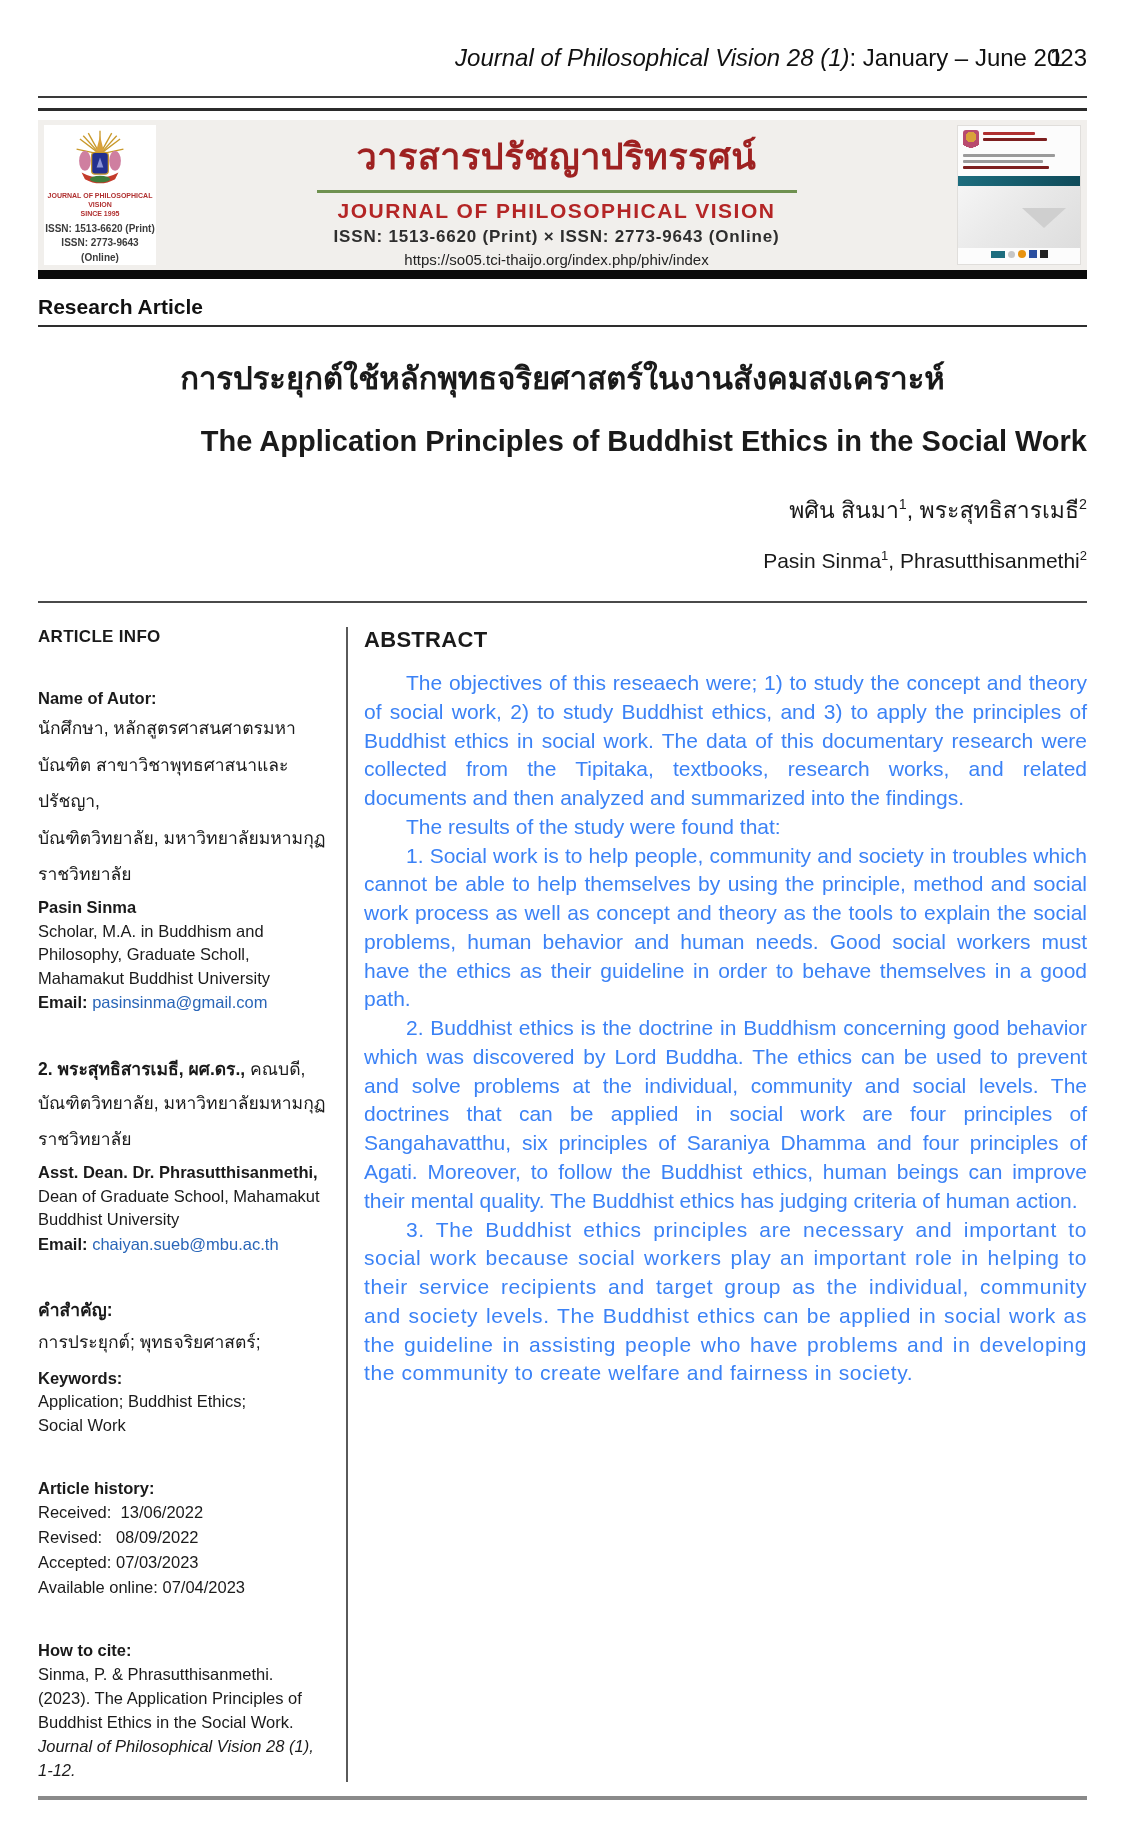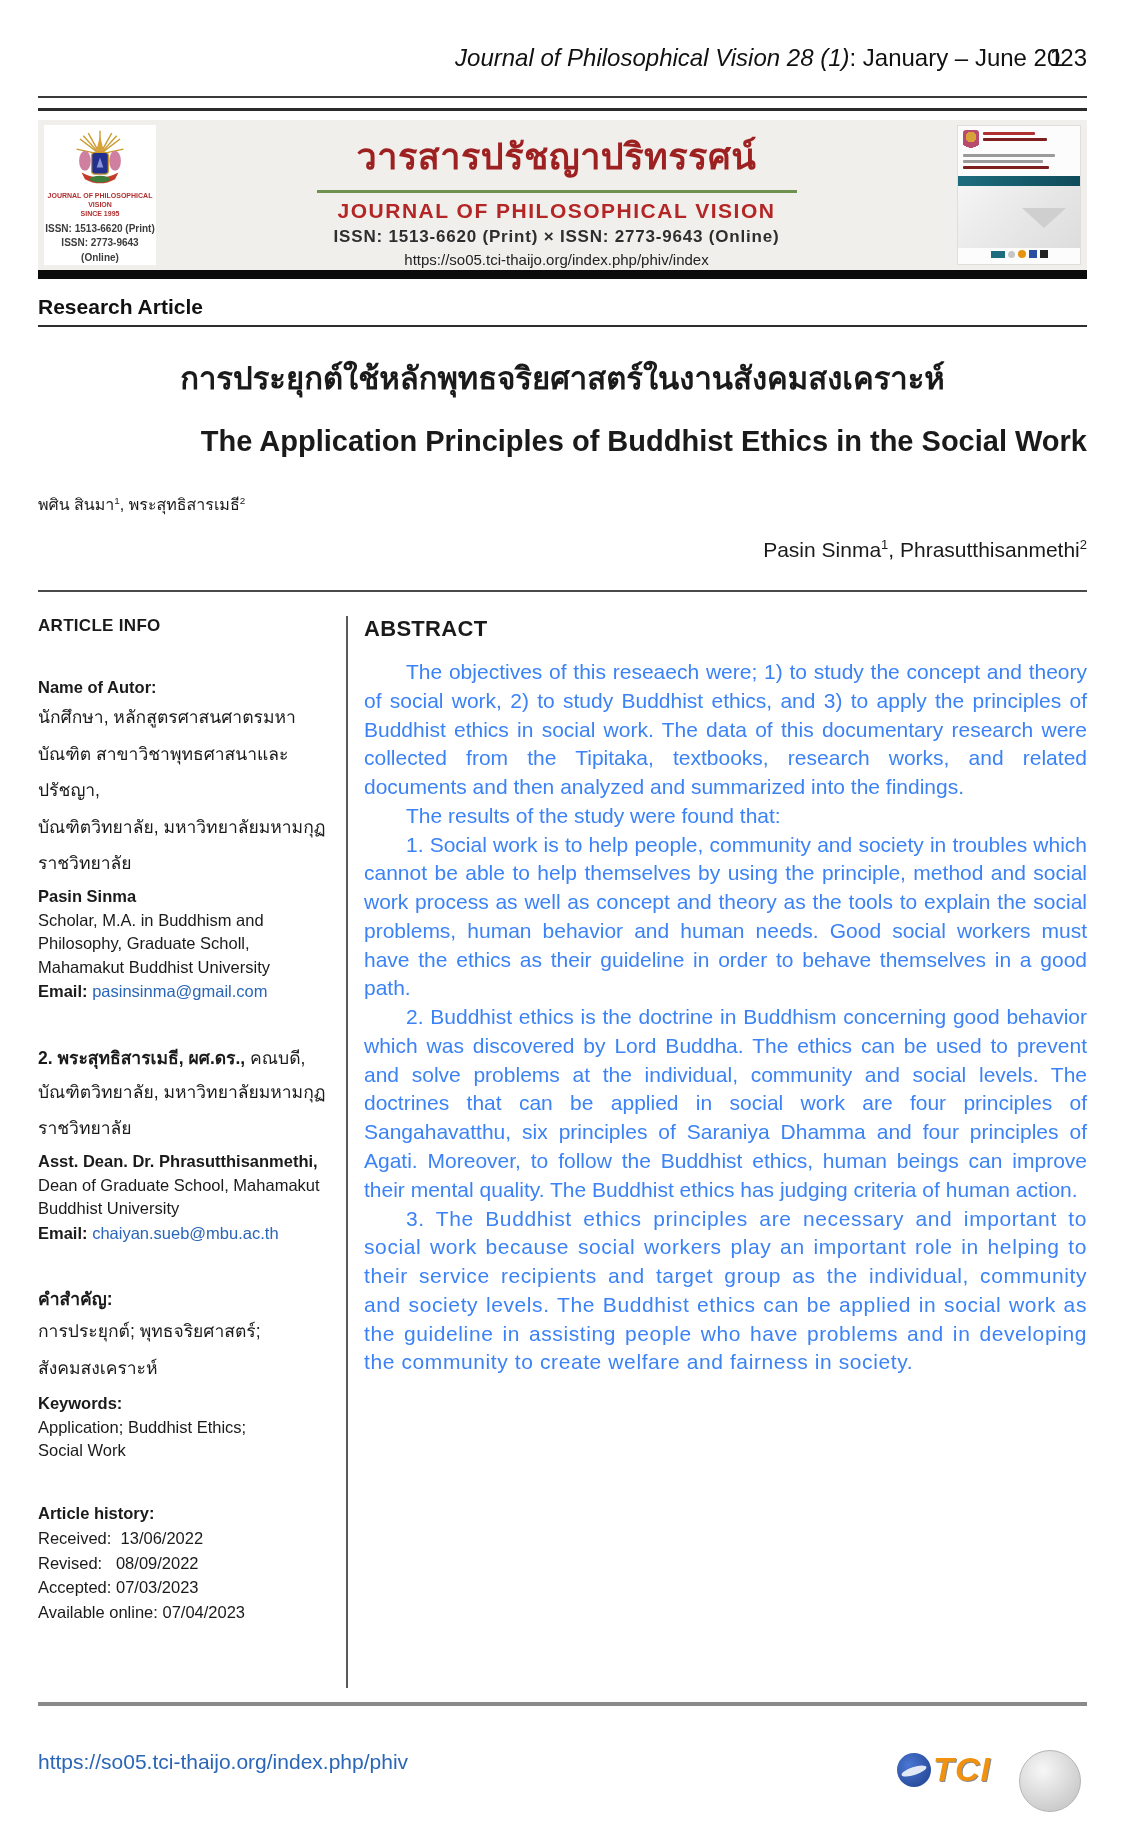--- a/index.html
+++ b/index.html
@@ -52,21 +52,21 @@
   .sq.blue { background:#2b4fa0; }
   .sq.qr { background:#222; }
 
   .black-bar { height:9px; background:#0b0b0b; }
 
   .research-article { margin-top:16px; font-size:21px; font-weight:bold; color:#111; }
   .thin-rule { margin-top:6px; border-top:2px solid #2e2e2e; }
 
   .title-thai { margin-top:26px; text-align:center; font-size:31px; font-weight:bold; }
   .title-en { margin-top:22px; text-align:right; font-size:29px; font-weight:bold; }
-  .authors-thai { margin-top:34px; text-align:left; font-size:16px; }
+  .authors-thai { margin-top:34px; text-align:right; font-size:23px; }
   .authors-en { margin-top:20px; text-align:right; font-size:21px; }
   sup { font-size:0.62em; }
   .authors-rule { margin-top:28px; border-top:2px solid #4a4a4a; }
 
   
   .columns { margin-top:24px; display:flex; min-height:1072px; }
   .col-left { width:308px; padding-right:18px; font-size:16.5px; }
   .col-right { flex:1; border-left:2px solid #5a5a5a; padding-left:16px; }
 
   .info-heading { font-size:17px; font-weight:bold; letter-spacing:0.3px; }
@@ -220,34 +220,37 @@
           <div class="thai-line">ราชวิทยาลัย</div>
           <div class="b en-line" style="margin-top:4px">Asst. Dean. Dr. Phrasutthisanmethi,</div>
           <div class="en-line">Dean of Graduate School, Mahamakut</div>
           <div class="en-line">Buddhist University</div>
           <div class="email-line"><span class="b">Email:</span> <a class="email">chaiyan.sueb@mbu.ac.th</a></div>
         </div>
 
         <div class="blk">
           <div class="b thai-line" style="line-height:1.6">คำสำคัญ:</div>
           <div class="thai-line">การประยุกต์; พุทธจริยศาสตร์;</div>
-          <div class="thai-line">สังคมสงเคราะห์</div>
           <div class="b en-line" style="margin-top:6px">Keywords:</div>
           <div class="en-line">Application; Buddhist Ethics;</div>
           <div class="en-line">Social Work</div>
         </div>
 
         <div class="blk">
           <div class="b en-line">Article history:</div>
           <div class="hist-line">Received:  13/06/2022</div>
           <div class="hist-line">Revised:   08/09/2022</div>
           <div class="hist-line">Accepted: 07/03/2023</div>
           <div class="hist-line">Available online: 07/04/2023</div>
         </div>
 
+        <div class="blk">
+          <div class="b en-line">How to cite:</div>
+          <div class="cite-text"><span>Sinma, P. &amp; Phrasutthisanmethi. (2023). The Application Principles of Buddhist Ethics in the Social Work. </span><span class="ital">Journal of Philosophical Vision 28 (1), 1-12.</span></div>
+        </div>
       </div>
 
       <div class="col-right abstract">
         <div class="abstract-heading">ABSTRACT</div>
         <p>The objectives of this reseaech were; 1) to study the concept and theory of social work, 2) to study Buddhist ethics, and 3) to apply the principles of Buddhist ethics in social work. The data of this documentary research were collected from the Tipitaka, textbooks, research works, and related documents and then analyzed and summarized into the findings.</p>
         <p>The results of the study were found that:</p>
         <p>1. Social work is to help people, community and society in troubles which cannot be able to help themselves by using the principle, method and social work process as well as concept and theory as the tools to explain the social problems, human behavior and human needs. Good social workers must have the ethics as their guideline in order to behave themselves in a good path.</p>
         <p>2. Buddhist ethics is the doctrine in Buddhism concerning good behavior which was discovered by Lord Buddha. The ethics can be used to prevent and solve problems at the individual, community and social levels. The doctrines that can be applied in social work are four principles of Sangahavatthu, six principles of Saraniya Dhamma and four principles of Agati. Moreover, to follow the Buddhist ethics, human beings can improve their mental quality. The Buddhist ethics has judging criteria of human action.</p>
         <p class="tracked">3. The Buddhist ethics principles are necessary and important to social work because social workers play an important role in helping to their service recipients and target group as the individual, community and society levels. The Buddhist ethics can be applied in social work as the guideline in assisting people who have problems and in developing the community to create welfare and fairness in society.</p>
       </div>

